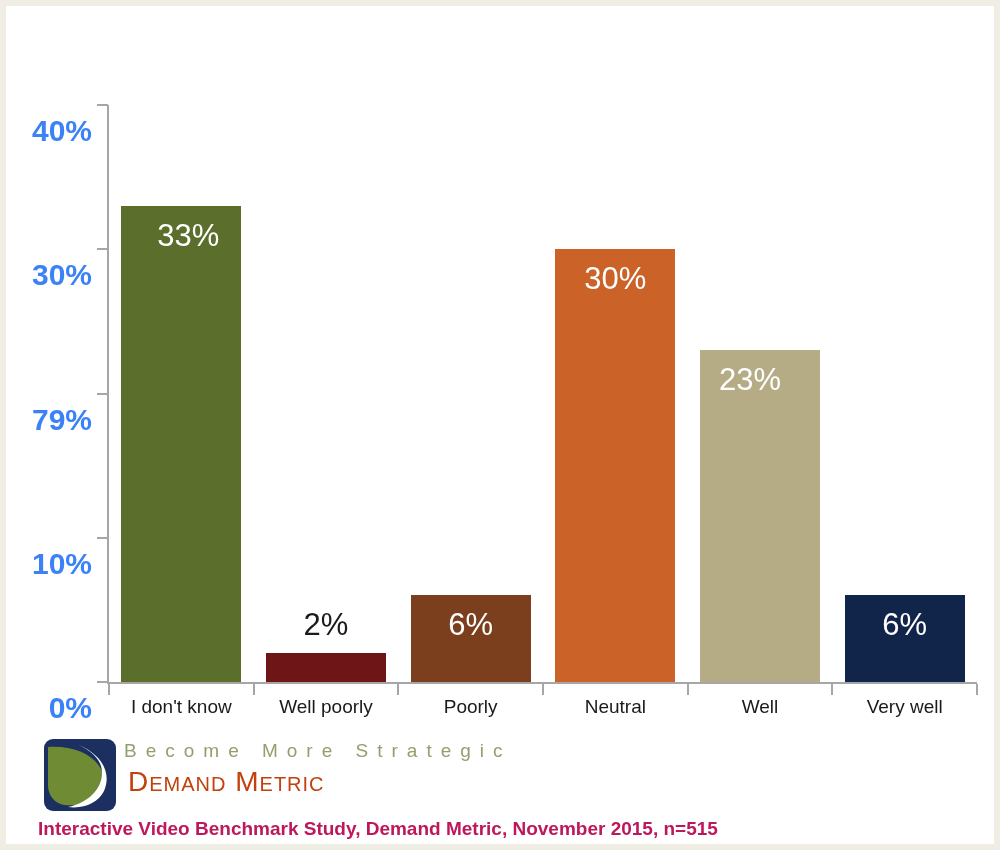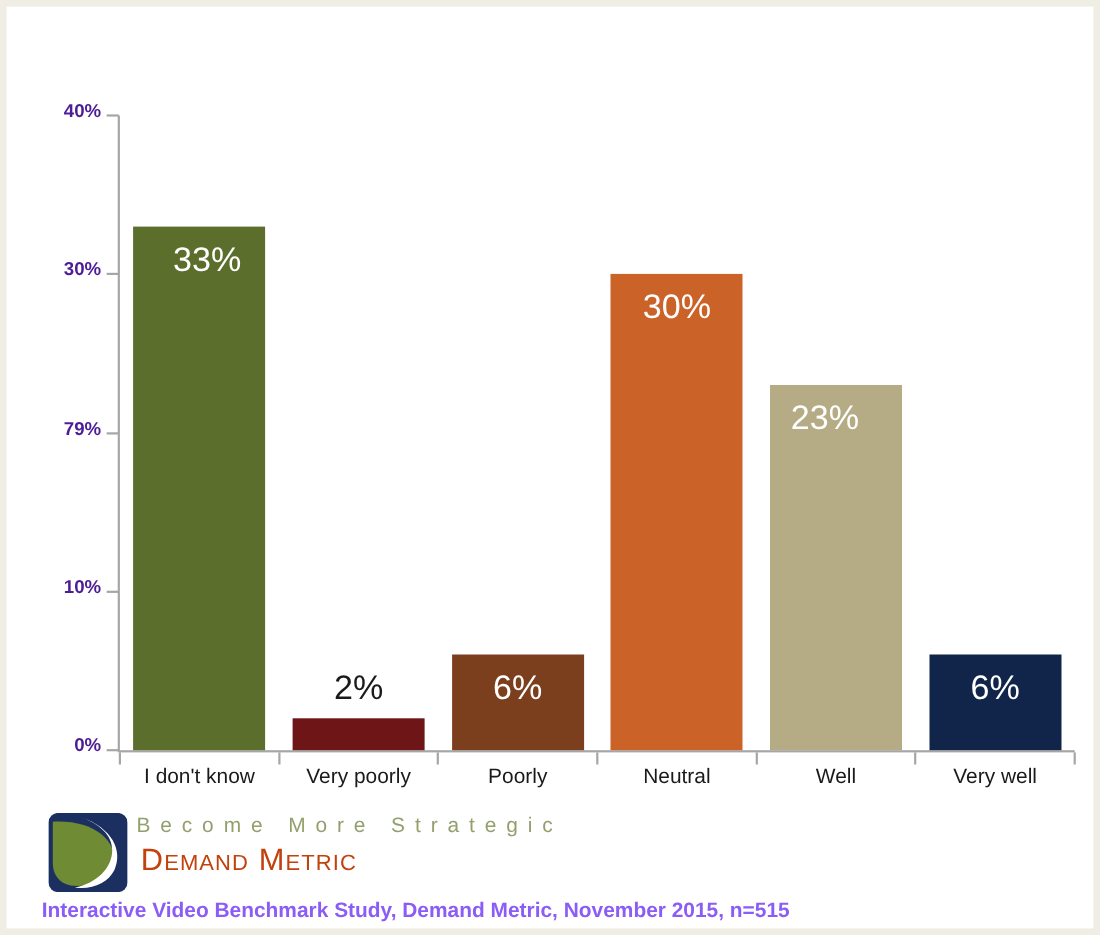--- a/index.html
+++ b/index.html
@@ -72,24 +72,25 @@
     width: 11px;
     height: 2px;
     background: #a6a6a6;
   }
 
   .y-label {
     position: absolute;
     right: 0;
     width: 86px;
     text-align: right;
-    font-size: 17px;
+    font-size: 30px;
     font-weight: bold;
-    color: #4c1d95;
+    color: #3b82f6;
     line-height: 1;
+    margin-top: 24px;
   }
 
   .x-tick {
     position: absolute;
     top: 678px;
     width: 2px;
     height: 11px;
     background: #a6a6a6;
   }
 
@@ -166,21 +167,21 @@
     font-weight: 400;
     white-space: nowrap;
   }
 
   #source-line {
     position: absolute;
     left: 32px;
     top: 90px;
     font-size: 19px;
     font-weight: bold;
-    color: #8b5cf6;
+    color: #be185d;
     white-space: nowrap;
   }
 </style>
 </head>
 <body>
 
 <div id="slide">
 
 
   <div id="plot">
@@ -222,21 +223,21 @@
     <div id="values-layer">
         <div class="bar-value inside" style="left: 115.333px; width: 134px; top: 213.975px;">33%</div>
         <div class="bar-value outside" style="left: 260px; width: 120px; top: 603.15px;">2%</div>
         <div class="bar-value inside" style="left: 404.667px; width: 120px; top: 603.45px;">6%</div>
         <div class="bar-value inside" style="left: 549.333px; width: 120px; top: 257.25px;">30%</div>
         <div class="bar-value inside" style="left: 694px; width: 100px; top: 358.225px;">23%</div>
         <div class="bar-value inside" style="left: 838.667px; width: 120px; top: 603.45px;">6%</div>
       </div>
     <div id="cats-layer">
         <div class="cat-label" style="left: 103px; width: 144.667px;">I don't know</div>
-        <div class="cat-label" style="left: 247.667px; width: 144.667px;">Very poorly</div>
+        <div class="cat-label" style="left: 247.667px; width: 144.667px;">Well poorly</div>
         <div class="cat-label" style="left: 392.333px; width: 144.667px;">Poorly</div>
         <div class="cat-label" style="left: 537px; width: 144.667px;">Neutral</div>
         <div class="cat-label" style="left: 681.667px; width: 144.667px;">Well</div>
         <div class="cat-label" style="left: 826.333px; width: 144.667px;">Very well</div>
       </div>
   </div>
 
   <div id="footer">
 
     <div id="logo-mark">

